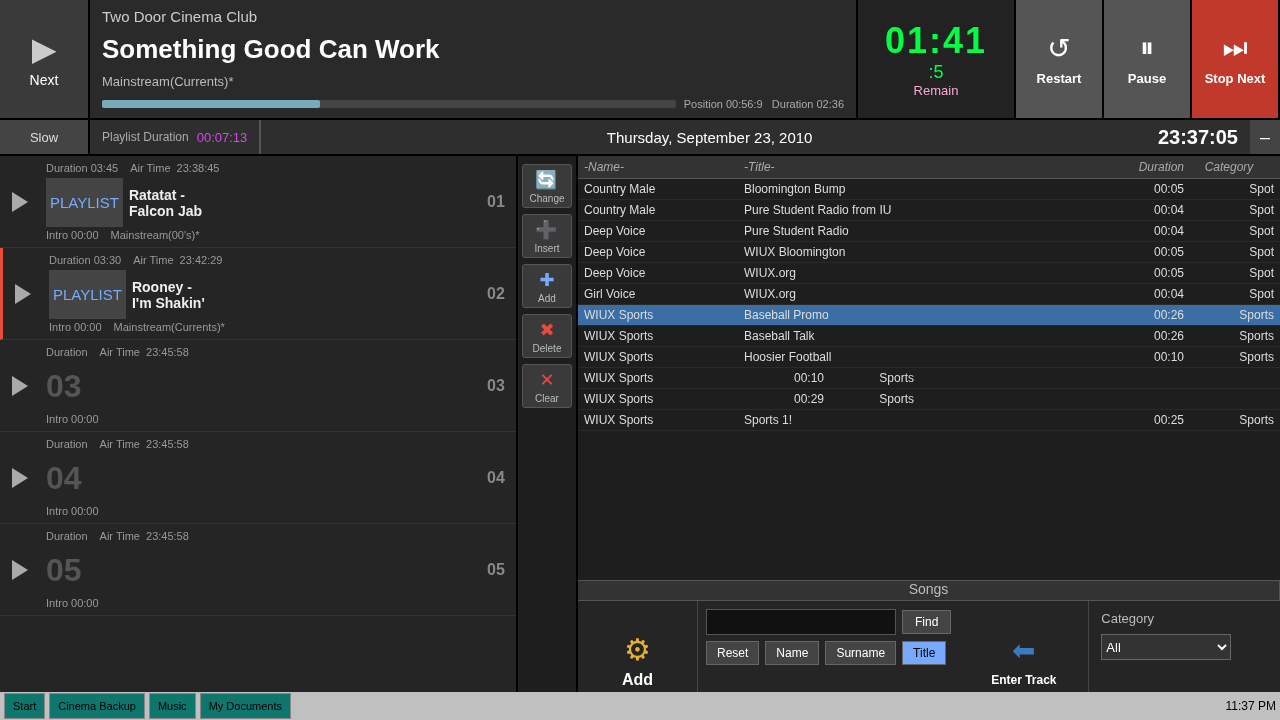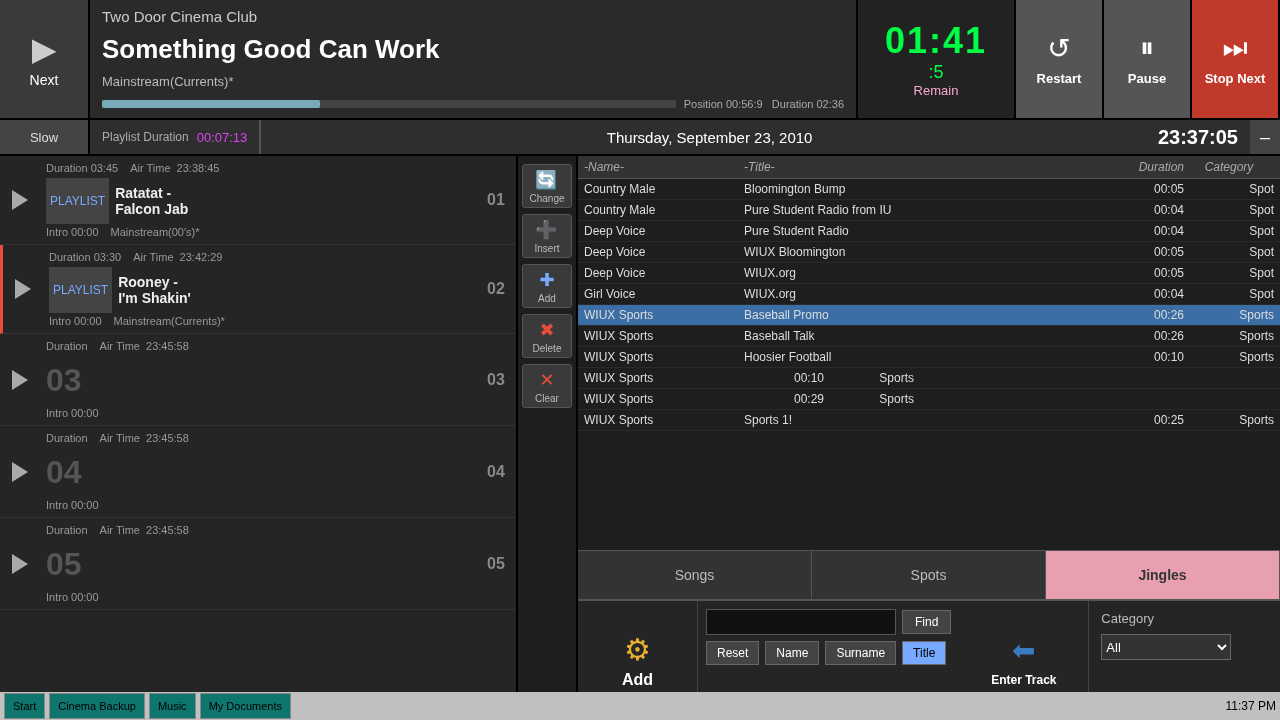--- a/index.html
+++ b/index.html
@@ -250,21 +250,21 @@
     }
     .track-thumb {
       display: flex;
       align-items: center;
       gap: 6px;
       margin-bottom: 2px;
     }
     .track-thumb .playlist-icon {
       background: #444;
       padding: 16px 4px;
-      font-size: 12px;
+      font-size: 15px;
       color: #7af;
     }
     .track-name {
       font-size: 14px;
       font-weight: bold;
       color: #eee;
     }
     .track-sub {
       font-size: 11px;
       color: #999;
@@ -352,24 +352,25 @@
     }
     .jt-row.selected { background: #3a6ea5; }
     .jt-row .jt-col-name { color: #ddd; font-size: 12px; width: 160px; }
     .jt-row .jt-col-title { color: #ddd; font-size: 12px; flex: 1; }
     .jt-row .jt-col-dur { color: #ddd; font-size: 12px; width: 80px; text-align: right; }
     .jt-row .jt-col-cat { color: #ddd; font-size: 12px; width: 90px; text-align: right; }
 
     
     #tab-bar {
       display: flex;
-      height: 50px;
+      height: 20px;
       background: #2a2a2a;
       border-top: 1px solid #555;
       border-bottom: 1px solid #555;
+      flex-direction: column;
     }
     .tab-btn {
       flex: 1;
       display: flex;
       align-items: center;
       justify-content: center;
       cursor: pointer;
       font-size: 14px;
       color: #bbb;
       background: #333;

